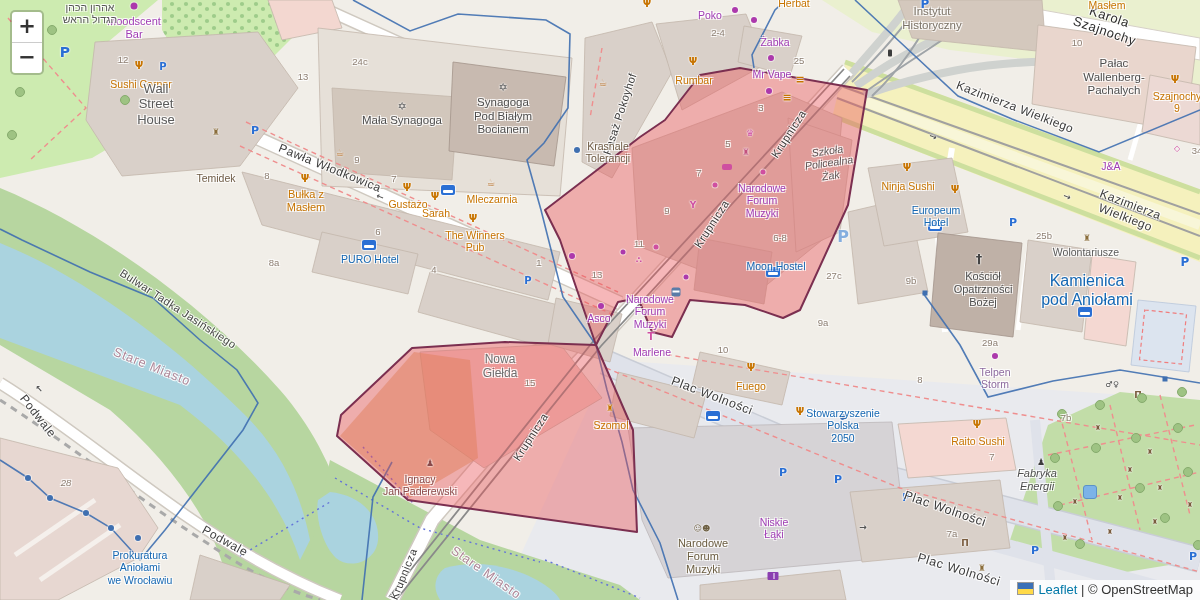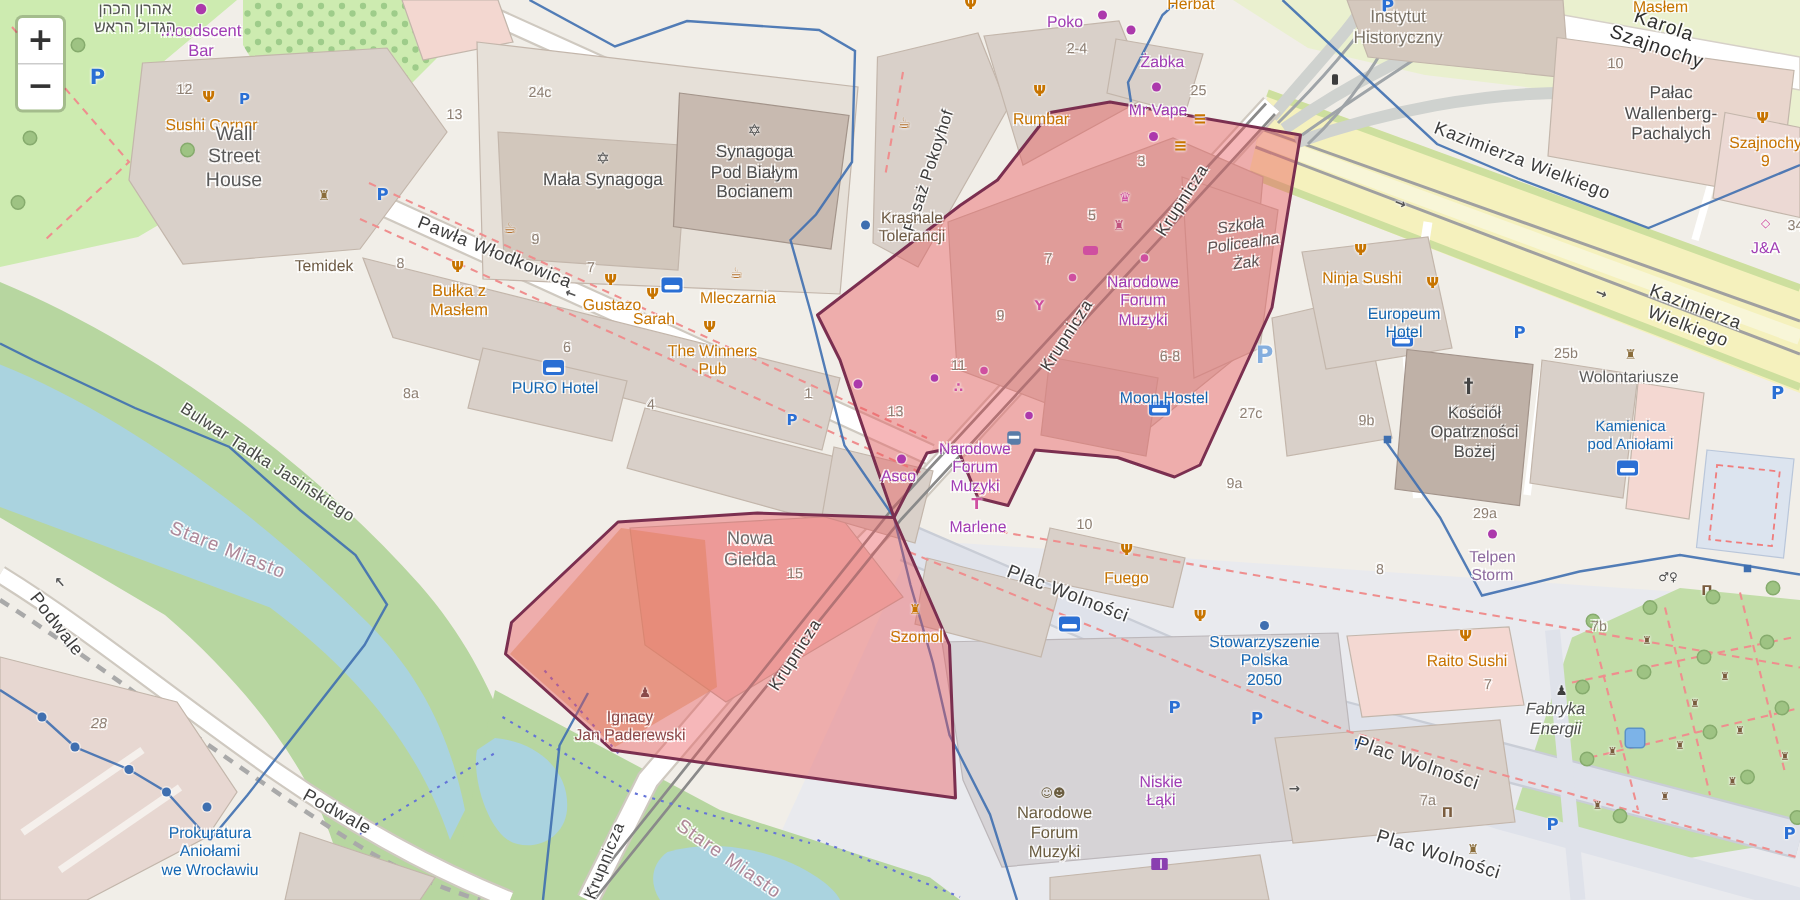--- a/index.html
+++ b/index.html
@@ -372,29 +372,29 @@
 Forum
 Muzyki</div>
       <div class="mlabel" style="left: 776px; top: 266px; color: rgb(20, 103, 179); font-size: 10.5px; transform: translate(-50%, -50%);">Moon Hostel</div>
       <div class="mlabel" style="left: 908px; top: 186px; color: rgb(199, 116, 0); font-size: 10.5px; transform: translate(-50%, -50%);">Ninja Sushi</div>
       <div class="mlabel" style="left: 936px; top: 216px; color: rgb(20, 103, 179); font-size: 10.5px; transform: translate(-50%, -50%);">Europeum
 Hotel</div>
       <div class="mlabel" style="left: 983px; top: 289px; color: rgb(78, 78, 78); font-size: 11px; transform: translate(-50%, -50%);">Kościół
 Opatrzności
 Bożej</div>
       <div class="mlabel" style="left: 1086px; top: 252px; color: rgb(90, 90, 90); font-size: 10.5px; transform: translate(-50%, -50%);">Wolontariusze</div>
-      <div class="mlabel" style="left: 1087px; top: 291px; color: rgb(20, 103, 179); font-size: 10px; transform: translate(-50%, -50%);">Kamienica
+      <div class="mlabel" style="left: 1087px; top: 291px; color: rgb(20, 103, 179); font-size: 16px; transform: translate(-50%, -50%);">Kamienica
 pod Aniołami</div>
-      <div class="mlabel" style="left: 1177px; top: 166px; color: rgb(160, 60, 181); font-size: 10.5px; transform: translate(-50%, -50%);">J&amp;A</div>
+      <div class="mlabel" style="left: 1111px; top: 166px; color: rgb(160, 60, 181); font-size: 10.5px; transform: translate(-50%, -50%);">J&amp;A</div>
       <div class="mlabel" style="left: 995px; top: 378px; color: rgb(141, 106, 159); font-size: 10.5px; transform: translate(-50%, -50%);">Telpen
 Storm</div>
       <div class="mlabel" style="left: 652px; top: 352px; color: rgb(160, 60, 181); font-size: 10.5px; transform: translate(-50%, -50%);">Marlene</div>
       <div class="mlabel" style="left: 599px; top: 318px; color: rgb(160, 60, 181); font-size: 10.5px; transform: translate(-50%, -50%);">Asco</div>
       <div class="mlabel" style="left: 751px; top: 386px; color: rgb(199, 116, 0); font-size: 10.5px; transform: translate(-50%, -50%);">Fuego</div>
-      <div class="mlabel" style="left: 843px; top: 441px; color: rgb(20, 103, 179); font-size: 10.5px; transform: translate(-50%, -50%); text-align: center;">Stowarzyszenie
+      <div class="mlabel" style="left: 843px; top: 426px; color: rgb(20, 103, 179); font-size: 10.5px; transform: translate(-50%, -50%); text-align: center;">Stowarzyszenie
 Polska
 2050</div>
       <div class="mlabel" style="left: 611px; top: 425px; color: rgb(199, 116, 0); font-size: 10.5px; transform: translate(-50%, -50%);">Szomol</div>
       <div class="mlabel" style="left: 500px; top: 366px; color: rgb(110, 110, 110); font-size: 12px; transform: translate(-50%, -50%);">Nowa
 Giełda</div>
       <div class="mlabel" style="left: 420px; top: 485px; color: rgb(138, 74, 74); font-size: 10.5px; transform: translate(-50%, -50%);">Ignacy
 Jan Paderewski</div>
       <div class="mlabel" style="left: 774px; top: 528px; color: rgb(160, 60, 181); font-size: 10.5px; transform: translate(-50%, -50%);">Niskie
 Łąki</div>
       <div class="mlabel" style="left: 703px; top: 556px; color: rgb(107, 93, 64); font-size: 11px; transform: translate(-50%, -50%);">Narodowe
@@ -439,13 +439,16 @@
       <div class="mlabel" style="left: 952px; top: 534px; color: rgb(141, 127, 115); font-size: 9.5px; transform: translate(-50%, -50%);">7a</div>
       <div class="mlabel" style="left: 66px; top: 483px; color: rgb(141, 127, 115); font-size: 9.5px; transform: translate(-50%, -50%); font-style: italic;">28</div>
       <div class="mlabel" style="left: 1197px; top: 151px; color: rgb(141, 127, 115); font-size: 9.5px; transform: translate(-50%, -50%);">34</div>
     </div>
 
   <div id="zoomctl">
     <a class="zbtn">+</a>
     <a class="zbtn">−</a>
   </div>
 
+  <div id="attrib">
+    <span class="flag"><i class="ft"></i><i class="fb"></i></span><a class="leaf">Leaflet</a><span> | </span><a class="osm">© OpenStreetMap</a>
+  </div>
 </div>
 
 </body></html>

